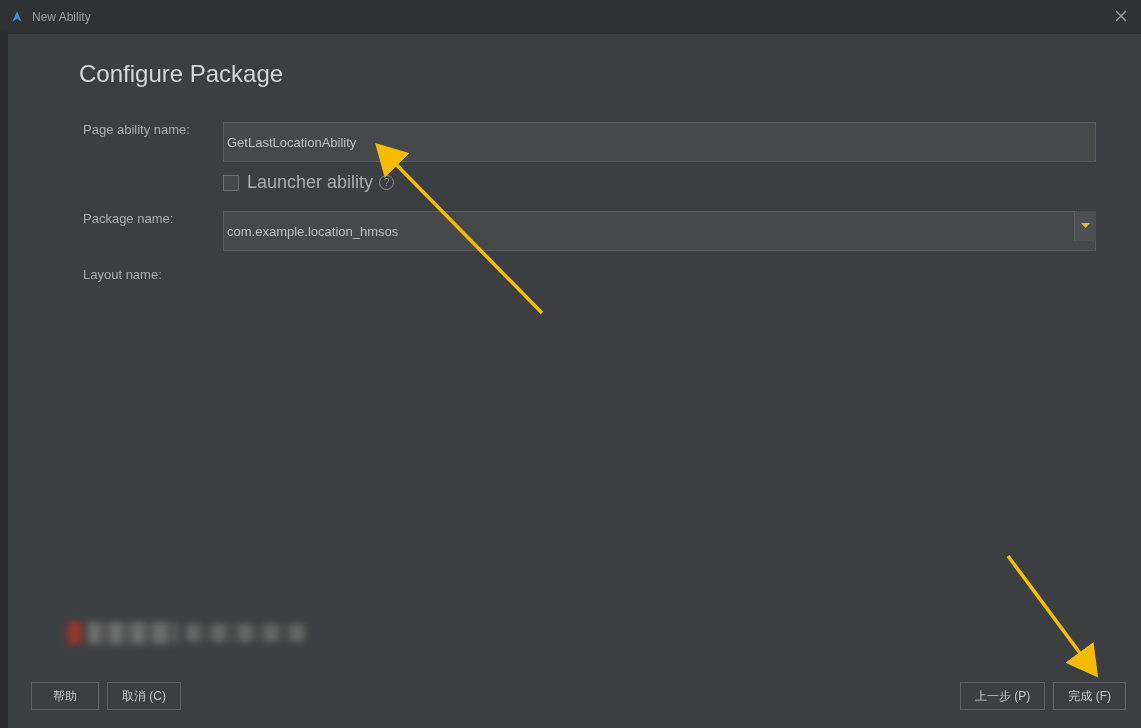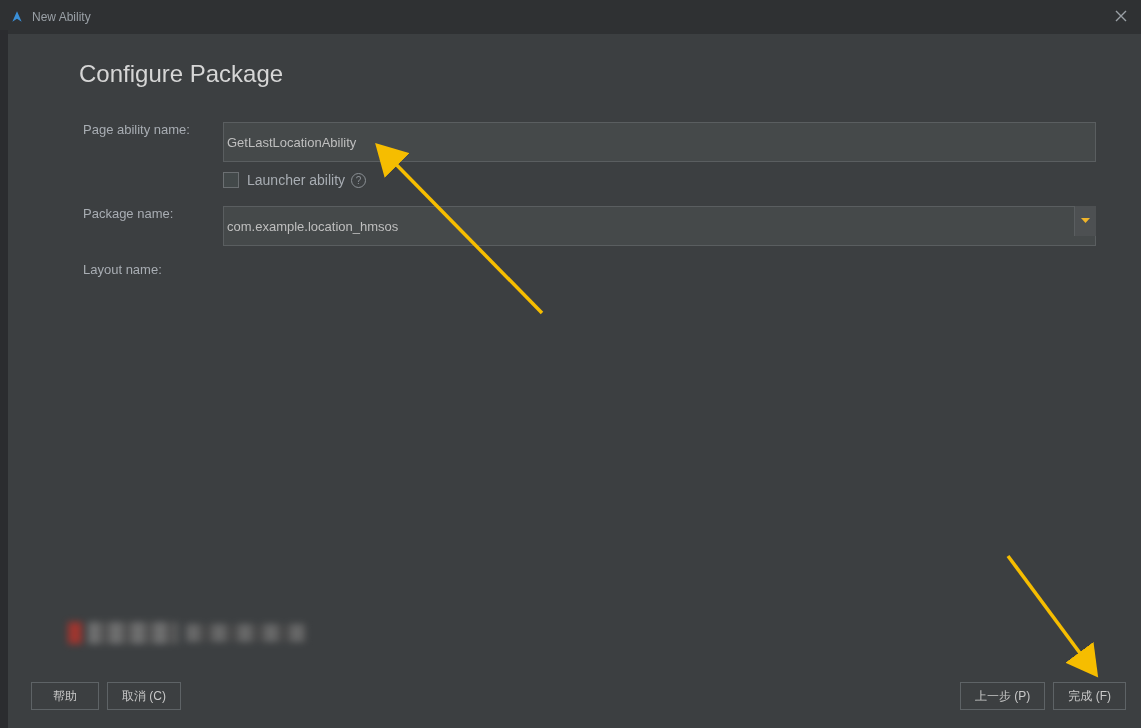--- a/index.html
+++ b/index.html
@@ -93,21 +93,21 @@
     margin-top: -6px;
     margin-bottom: 18px;
   }
   .checkbox-box {
     width: 16px; height: 16px;
     border: 1px solid #6b6f72;
     background: #43494a;
     margin-right: 8px;
     cursor: pointer;
   }
-  .checkbox-label { color: #a8adb3; font-size: 14px; margin-right: 6px; }
+  .checkbox-label { color: #a8adb3; font-size: 18px; margin-right: 6px; }
   .help-icon {
     width: 15px; height: 15px;
     border: 1px solid #8b9095;
     border-radius: 50%;
     display: inline-flex; align-items: center; justify-content: center;
     color: #8b9095;
     font-size: 10px;
     cursor: pointer;
   }
 

